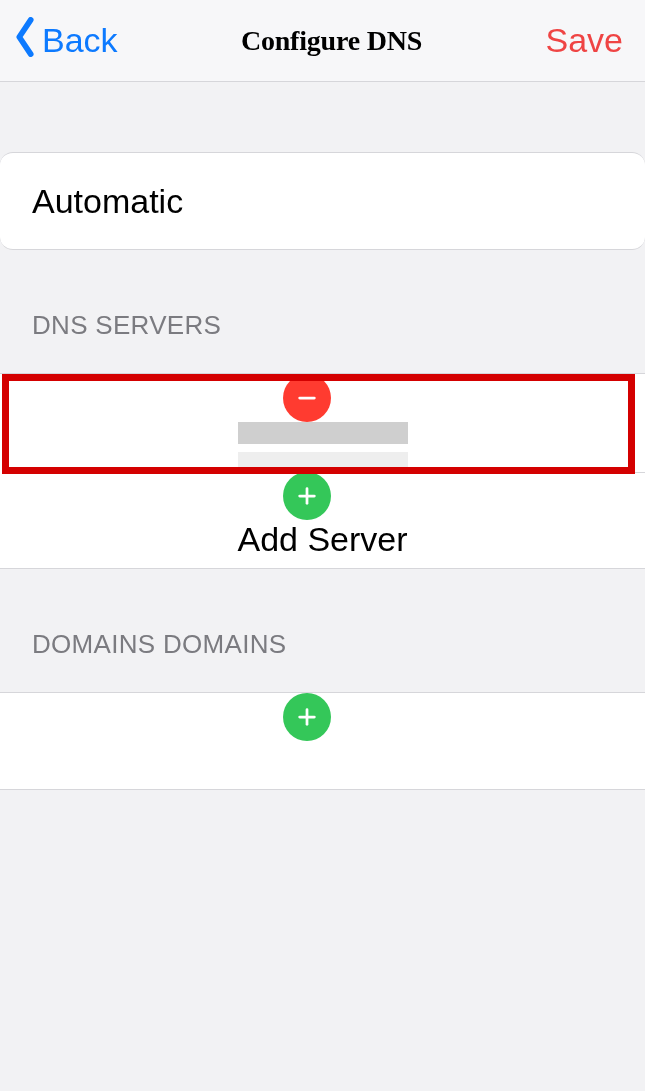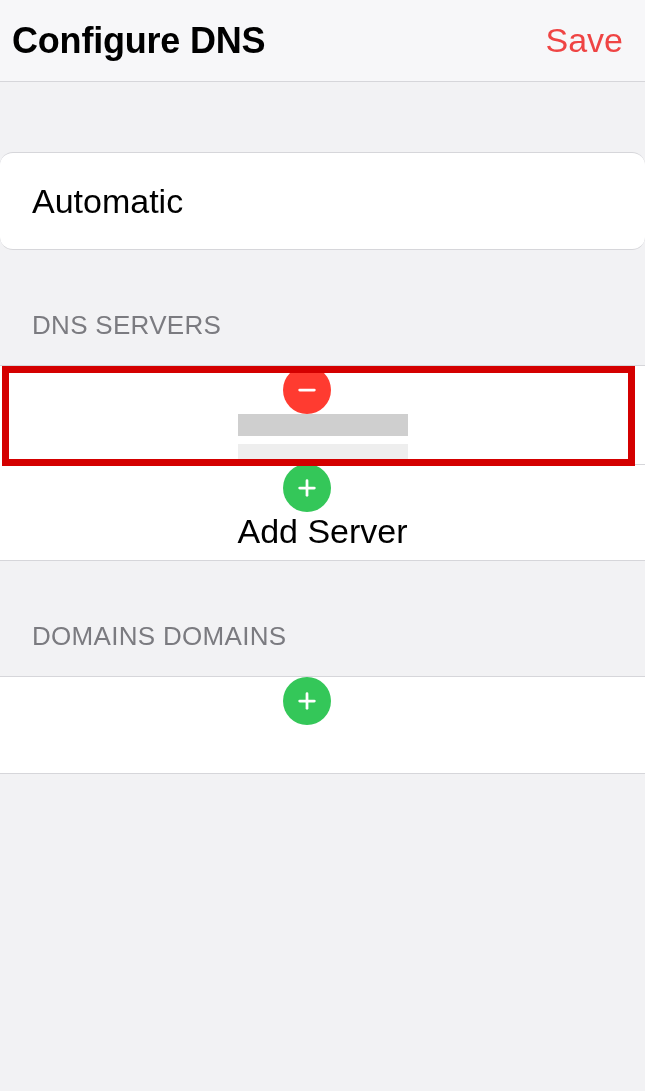--- a/index.html
+++ b/index.html
@@ -24,38 +24,39 @@
     .nav-back {
       display: flex;
       align-items: center;
       color: #0d7aff;
       font-size: 34px;
       font-weight: 400;
       cursor: pointer;
     }
     .nav-back svg { width: 26px; height: 40px; margin-right: 4px; }
     .nav-title {
-      font-size: 36px;
+      font-size: 28px;
       font-weight: 700;
       letter-spacing: -0.2px;
+      font-family: Liberation Serif, serif;
     }
     .nav-save {
       color: #ef4444;
       font-size: 34px;
       font-weight: 400;
       cursor: pointer;
     }
 
     
     .section-spacer { height: 70px; }
     .section-header {
       font-size: 26px;
       letter-spacing: 0.3px;
       color: #7b7b80;
-      padding: 60px 0 24px 32px;
+      padding: 60px 0 32px 32px;
       text-transform: none;
     }
 
     .cell-group {
       background: #fff;
       border-top: 1px solid #d6d6da;
       border-bottom: 1px solid #d6d6da;
       border-radius: 13px;
     }
     .cell {
@@ -137,20 +138,28 @@
       border: 7px solid #d40000;
       pointer-events: none;
     }
 
     .add-label { flex: 1; }
   </style>
 </head>
 <body>
 
 <div class="navbar">
+  <div class="nav-back">
+    <span>
+      <svg viewBox="0 0 16 28">
+          <path d="M12 2 L4 14 L12 26" fill="none" stroke="#0d7aff" stroke-width="4" stroke-linecap="round" stroke-linejoin="round"></path>
+        </svg>
+    </span>
+    <span>Back</span>
+  </div>
   <div class="nav-title">Configure DNS</div>
   <div class="nav-save">Save</div>
 </div>
 
 <div class="section-spacer"></div>
 <div class="cell-group">
   <div class="cell">
     <span class="cell-label">Automatic</span>
   </div>
 </div>

